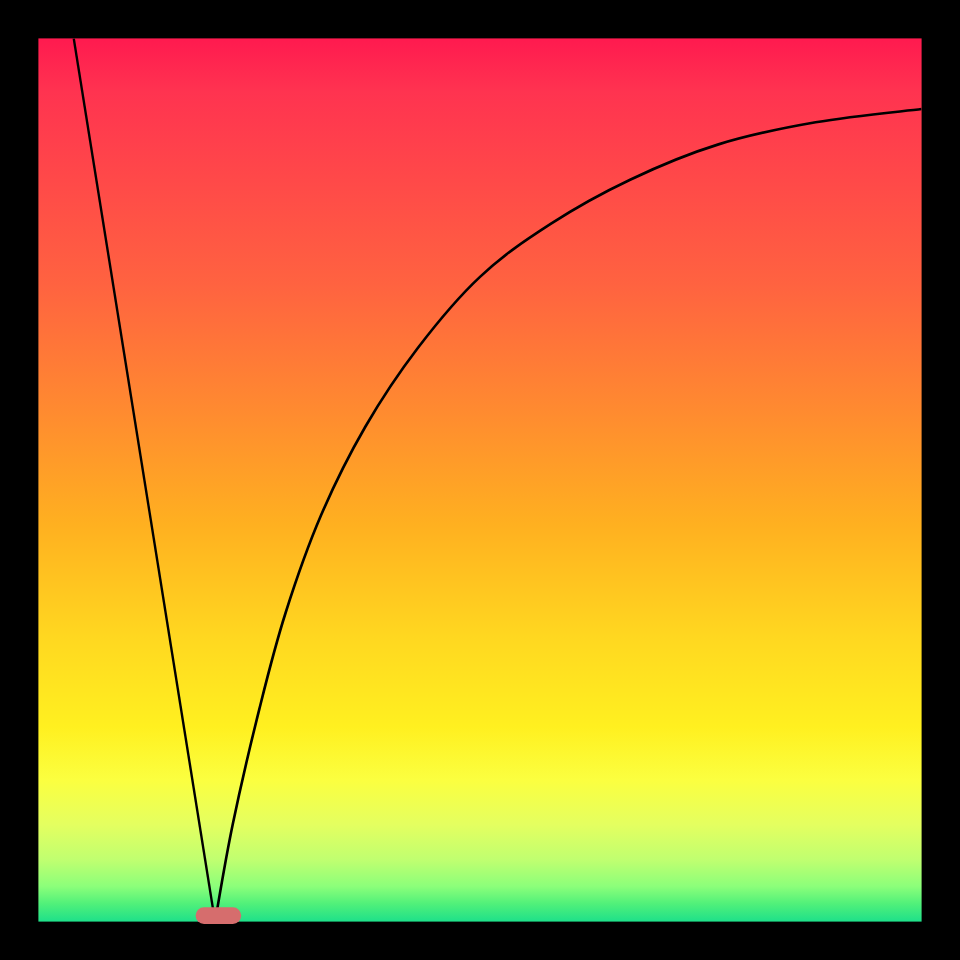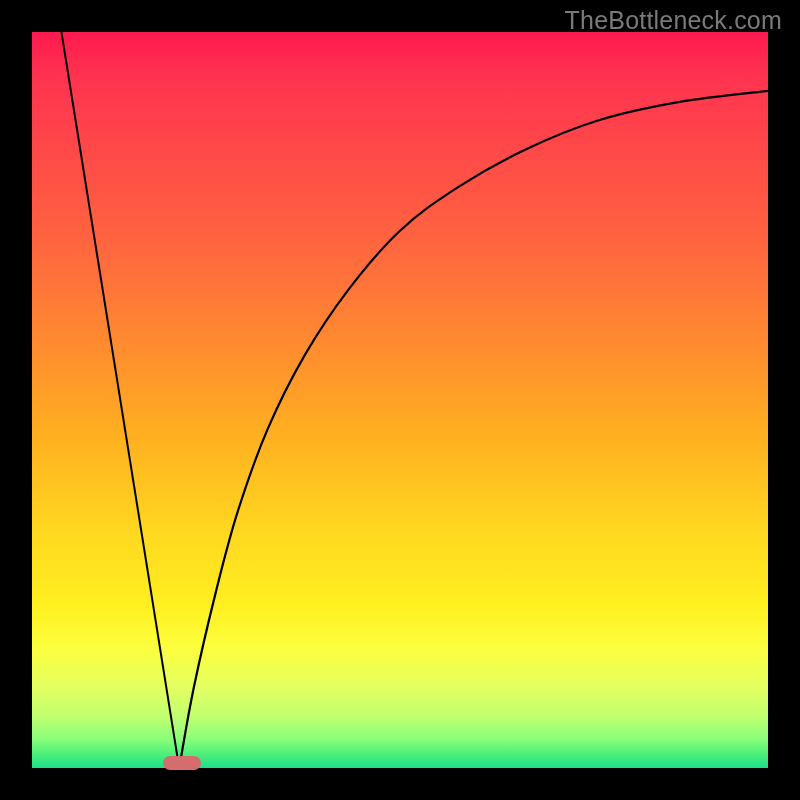--- a/index.html
+++ b/index.html
@@ -62,21 +62,20 @@
     position: absolute;
     background: #d66d6d;
     border-radius: 8px;
   }
 </style>
 </head>
 <body>
 
 <div class="frame">
 
-  <div class="watermark">TheBottleneck.com</div>
 
   <div class="plot-area">
 
     <svg class="curves" viewBox="0 0 736 736" preserveAspectRatio="none">
       <path d="M29.44 0.00 L147.20 736.00" id="path-left" fill="none" stroke="#000" stroke-width="2"></path>
       <path d="M147.20 736.00 C149.85 721.43, 155.30 686.84, 161.92 655.04 C168.54 623.24, 176.05 591.16, 184.00 559.36 C191.95 527.56, 196.81 507.55, 206.08 478.40 C215.35 449.25, 223.60 425.26, 235.52 397.44 C247.44 369.62, 257.75 349.01, 272.32 323.84 C286.89 298.67, 299.26 280.12, 316.48 257.60 C333.70 235.08, 348.13 217.27, 368.00 198.72 C387.87 180.17, 404.36 169.13, 426.88 154.56 C449.40 139.99, 467.95 129.68, 493.12 117.76 C518.29 105.84, 538.90 96.93, 566.72 88.32 C594.54 79.71, 617.21 75.22, 647.68 69.92 C678.15 64.62, 720.10 60.87, 736.00 58.88" id="path-right" fill="none" stroke="#000" stroke-width="2.2"></path>
     </svg>
 
     <div class="marker" id="bottleneck-marker" style="width: 38.272px; height: 14px; left: 131.008px; top: 724px; background: rgb(214, 109, 109);"></div>
   </div>

